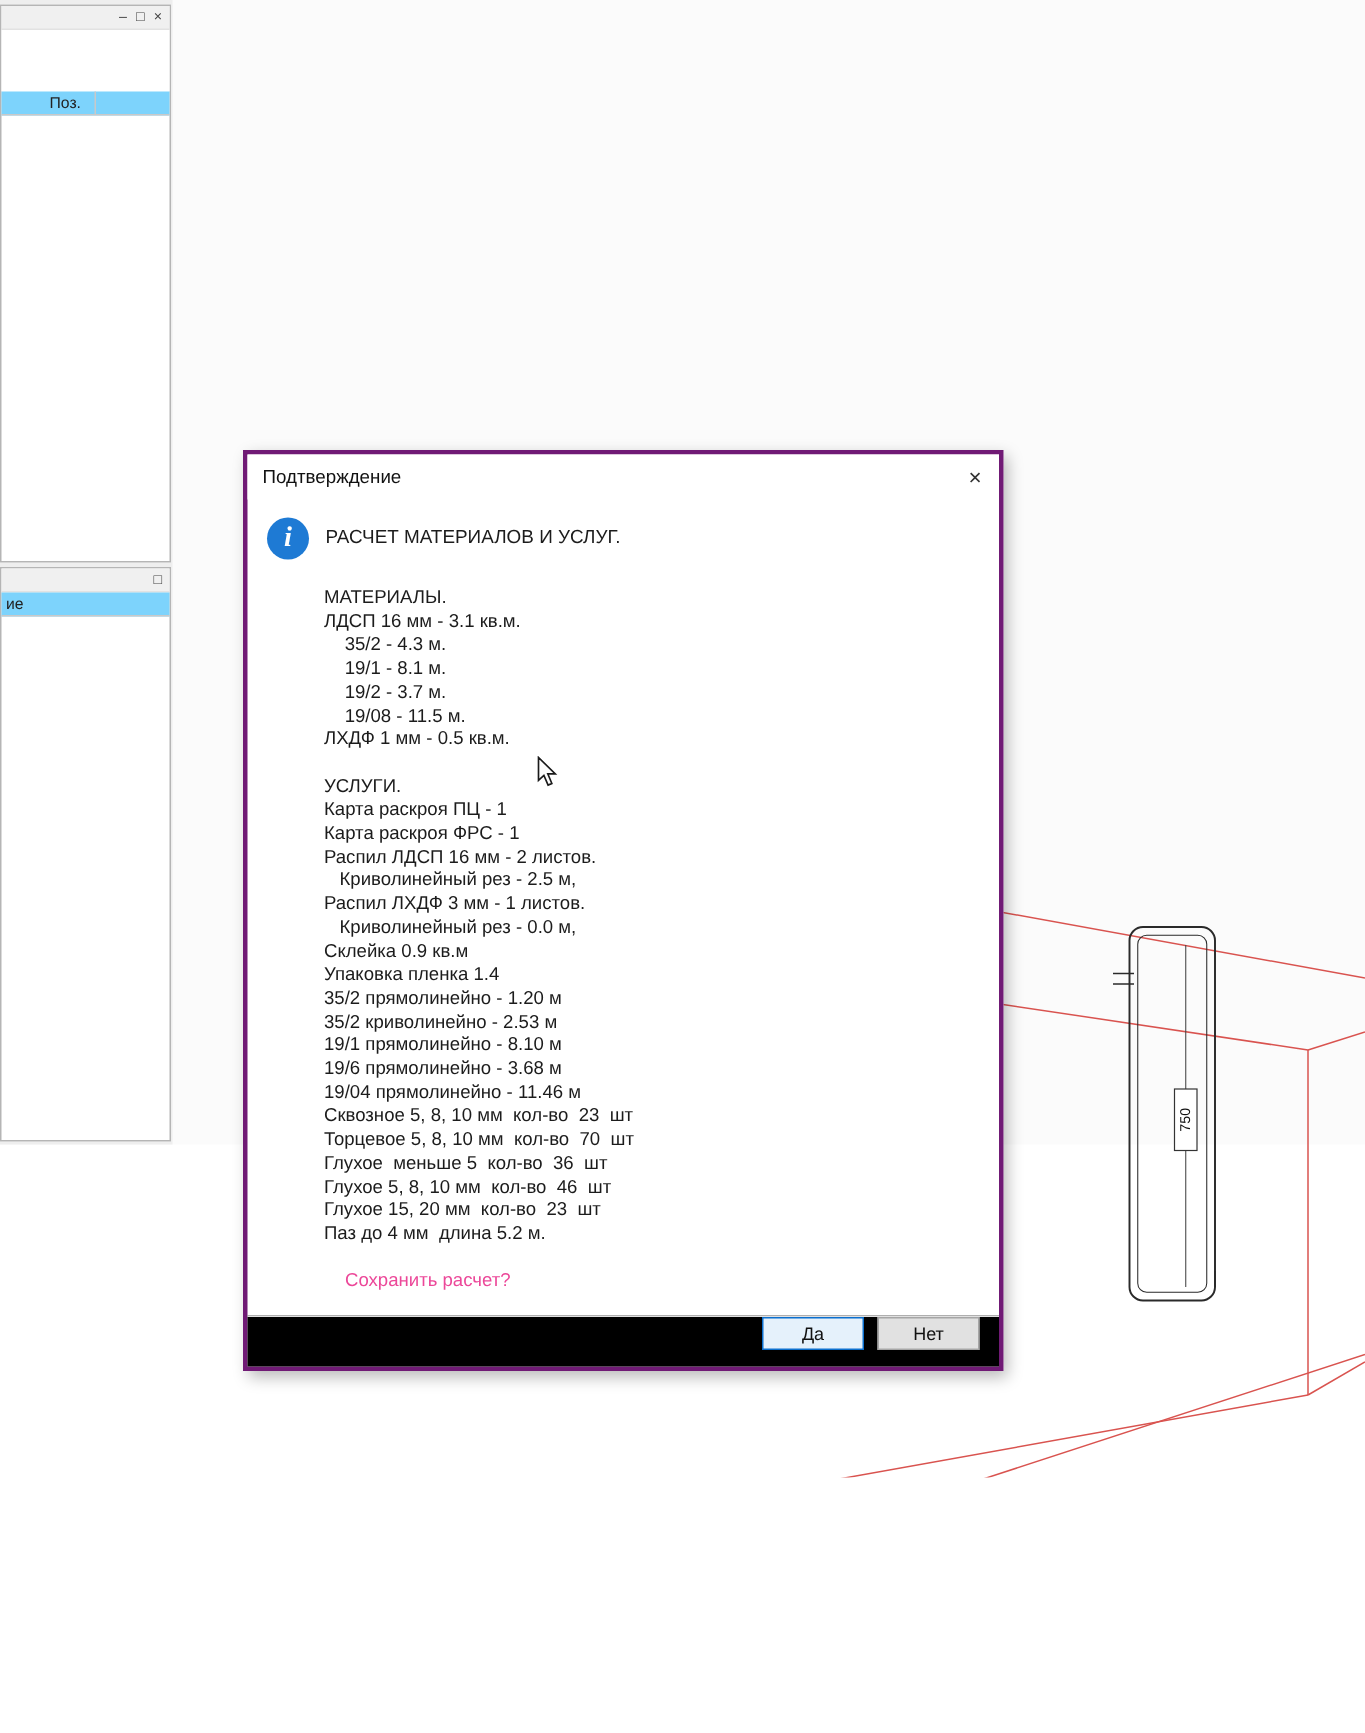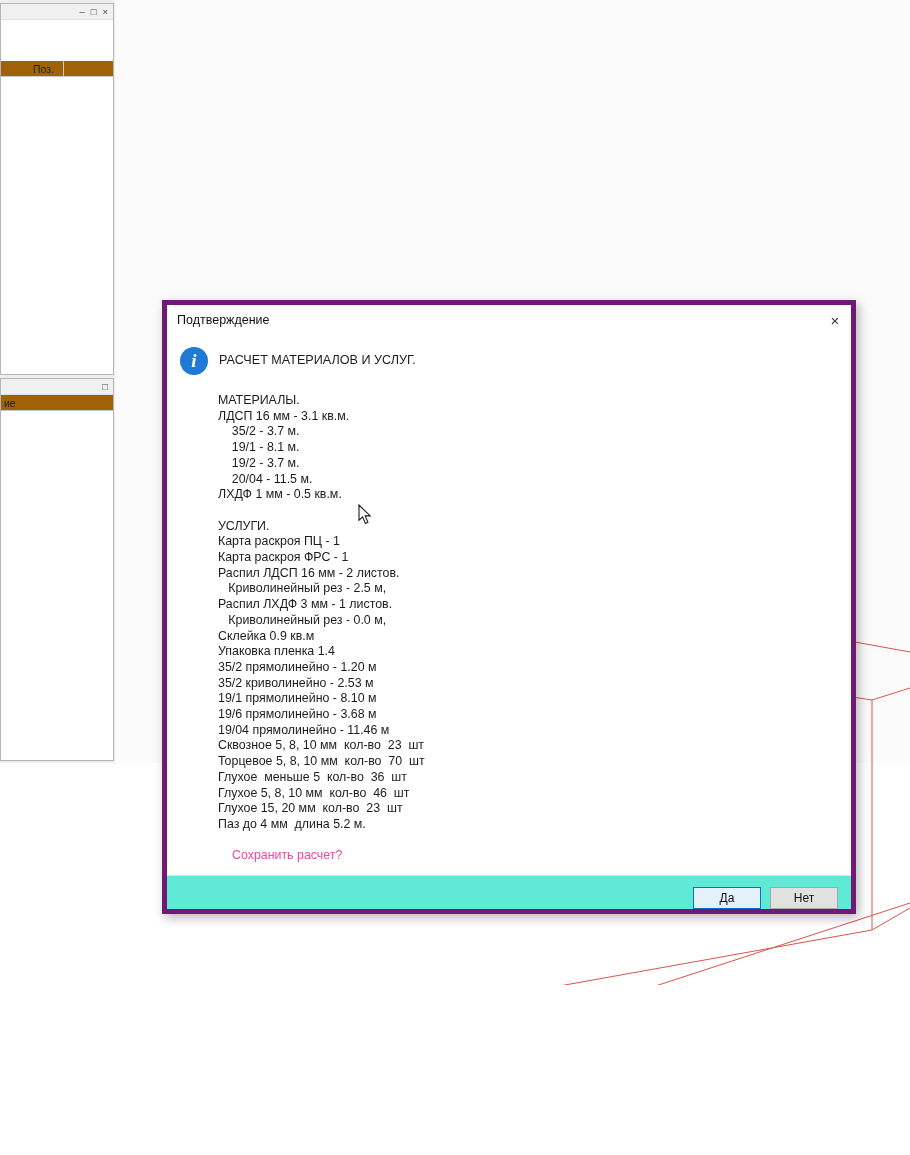--- a/index.html
+++ b/index.html
@@ -33,53 +33,53 @@
   .panel-top{top:3px;height:372px;}
   .panel-bottom{top:378px;height:383px;}
   .panel-titlebar{
     height:15px;background:#f0f0f0;display:flex;align-items:center;justify-content:flex-end;
     gap:6px;padding-right:5px;font-size:9.5px;color:#444;border-bottom:1px solid #e2e2e2;
   }
   .panel-titlebar span{cursor:default;line-height:1;}
   .panel-spacer{height:41px;background:#ffffff;}
   .panel-header{
     height:15px;border-bottom:1px solid #c9c9c9;font-size:10.5px;color:#222;
-    display:flex;align-items:center;background:#a16207;position:relative;
+    display:flex;align-items:center;background:#7dd3fc;position:relative;
   }
   .panel-top .panel-header{padding-left:32px;}
   .panel-bottom .panel-header{padding-left:3px;text-align:right;}
   .col-divider{position:absolute;left:62px;top:0;width:1px;height:15px;background:#c9c9c9;}
   
   .scene{position:absolute;left:0;top:0;z-index:5;pointer-events:none;}
   
   .dialog{
-    position:absolute;left:162px;top:300px;width:694px;height:614px;
-    background:#ffffff;border:5px solid #701a75;z-index:10;
+    position:absolute;left:162px;top:300px;width:507px;height:614px;
+    background:#ffffff;border:3px solid #701a75;z-index:10;
     box-shadow:3px 4px 10px rgba(0,0,0,.28);box-sizing:border-box;
   }
   .dialog-titlebar{
     height:30px;display:flex;align-items:center;padding-left:10px;
     font-size:12.5px;color:#111;position:relative;background:#ffffff;
   }
   .dialog-close{
     position:absolute;right:0;top:0;width:32px;height:30px;display:flex;
     align-items:center;justify-content:center;font-size:15px;color:#333;cursor:default;
   }
   .info-icon{
     position:absolute;left:13px;top:42px;width:28px;height:28px;border-radius:50%;
     background:#1e7ad4;color:#ffffff;display:flex;align-items:center;justify-content:center;
     font-family:"Liberation Serif",serif;font-style:italic;font-weight:bold;font-size:19px;
   }
   .dialog-heading{position:absolute;left:52px;top:48px;font-size:12.6px;color:#1c1c1c;}
   .dialog-lines{position:absolute;left:51px;top:88px;font-size:12.4px;color:#1c1c1c;}
   .dlg-line{white-space:pre;line-height:15.7px;}
   .dialog-question{position:absolute;left:65px;top:543px;font-size:12.4px;color:#ec4899;}
   .dialog-buttonbar{
-    position:absolute;left:0;bottom:0;width:100%;height:34px;background:#5eead4;
-    border-top:1px solid #e0e0e0;display:flex;align-items:flex-end;justify-content:flex-end;
+    position:absolute;left:0;bottom:0;width:100%;height:34px;background:#000000;
+    border-top:1px solid #e0e0e0;display:flex;align-items:flex-start;justify-content:flex-end;
     gap:9px;padding-right:13px;box-sizing:border-box;
   }
   .dlg-btn{
     width:68px;height:22px;font-size:12px;display:flex;align-items:center;justify-content:center;
     box-sizing:border-box;cursor:default;font-family:"Liberation Sans",sans-serif;color:#111;
   }
   .btn-yes{background:#e5f1fb;border:1px solid #0b6fce;}
   .btn-no{background:#e1e1e1;border:1px solid #a6a6a6;}
   
   .cursor{position:absolute;left:358px;top:504px;z-index:30;pointer-events:none;}
@@ -206,24 +206,24 @@
 <div class="dialog">
   <div class="dialog-titlebar">
     <span>Подтверждение</span>
     <div class="dialog-close">×</div>
   </div>
   <div class="info-icon">i</div>
   <div class="dialog-heading">РАСЧЕТ МАТЕРИАЛОВ И УСЛУГ.</div>
   <div class="dialog-lines">
       <div class="dlg-line">МАТЕРИАЛЫ.</div>
       <div class="dlg-line">ЛДСП 16 мм - 3.1 кв.м.</div>
-      <div class="dlg-line">    35/2 - 3.7 м.</div>
+      <div class="dlg-line">    35/2 - 4.3 м.</div>
       <div class="dlg-line">    19/1 - 8.1 м.</div>
       <div class="dlg-line">    19/2 - 3.7 м.</div>
-      <div class="dlg-line">    20/04 - 11.5 м.</div>
+      <div class="dlg-line">    19/08 - 11.5 м.</div>
       <div class="dlg-line">ЛХДФ 1 мм - 0.5 кв.м.</div>
       <div class="dlg-line">&nbsp;</div>
       <div class="dlg-line">УСЛУГИ.</div>
       <div class="dlg-line">Карта раскроя ПЦ - 1</div>
       <div class="dlg-line">Карта раскроя ФРС - 1</div>
       <div class="dlg-line">Распил ЛДСП 16 мм - 2 листов.</div>
       <div class="dlg-line">   Криволинейный рез - 2.5 м,</div>
       <div class="dlg-line">Распил ЛХДФ 3 мм - 1 листов.</div>
       <div class="dlg-line">   Криволинейный рез - 0.0 м,</div>
       <div class="dlg-line">Склейка 0.9 кв.м</div>

